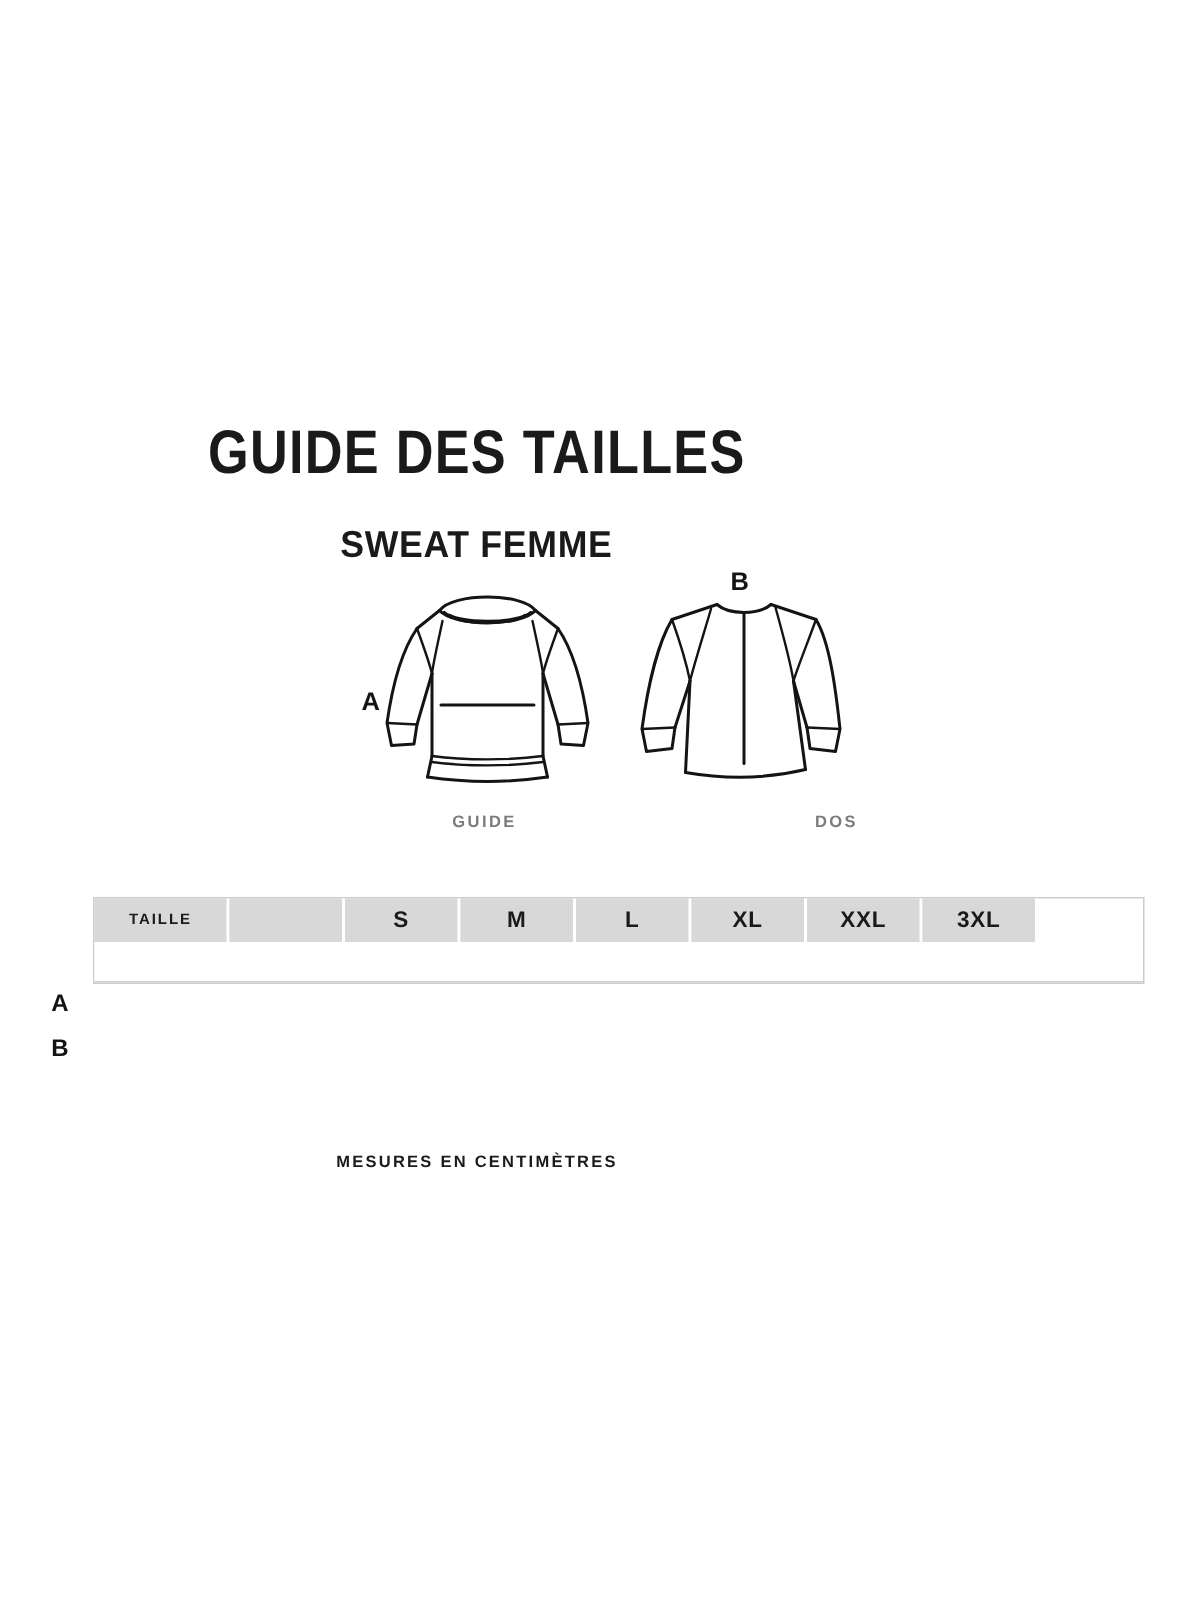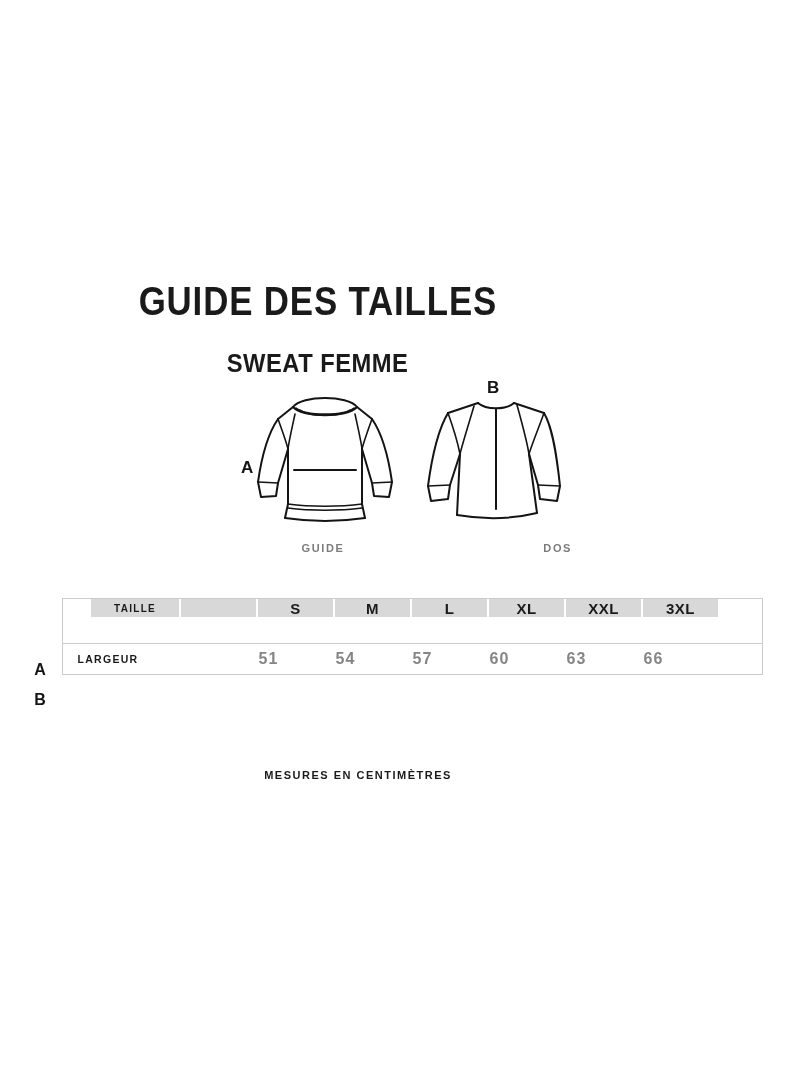--- a/index.html
+++ b/index.html
@@ -22,36 +22,36 @@
   #marker-a{left:241px;top:458px;}
   #marker-b{left:487px;top:378px;}
   .view-label{position:absolute;top:542px;text-align:center;color:#7c7c7c;
               font-size:11px;font-weight:700;letter-spacing:1.6px;}
   #face-label{left:250px;width:146px;}
   #dos-label{left:432px;width:140px;text-align:right;}
 
   .size-table{position:absolute;left:62px;top:598px;width:701px;box-sizing:border-box;
               border:1px solid #cccccc;background:#ffffff;}
   .grid-row{display:grid;grid-template-columns:90px 77px 77px 77px 77px 77px 77px 77px 1fr;}
-  .thead{height:18px;margin-left:28px;}
+  .thead{height:29px;}
   .hcell{background:#d8d8d8;border-right:2px solid #ffffff;box-sizing:border-box;
          display:flex;align-items:center;justify-content:center;}
   .hcell.filler{background:transparent;border-right:none;}
   .hcell.taille{font-size:10px;font-weight:700;letter-spacing:1.3px;}
   .hcell.size{font-size:15px;font-weight:700;letter-spacing:0.5px;}
   .spacer-row{height:26px;border-bottom:1px solid #cccccc;background:#ffffff;}
   .trow{height:30px;align-items:center;}
   .rlabel{text-align:center;font-size:10.5px;font-weight:700;letter-spacing:1.3px;color:#1a1a1a;}
   .val{text-align:center;font-size:16px;font-weight:700;color:#858585;letter-spacing:1px;}
   .row-marker{position:absolute;left:28px;width:24px;text-align:center;
               font-size:16px;font-weight:700;color:#141414;}
   #row-marker-a{top:661px;}
   #row-marker-b{top:691px;}
 
-  .footnote-wrap{top:765px;padding-left:40px;}
+  .footnote-wrap{top:765px;}
   .footnote{font-size:11px;font-weight:700;letter-spacing:1.5px;}
 </style>
 </head>
 <body>
 
 <div class="center-wrap title-wrap">
   <span class="title">GUIDE DES TAILLES</span>
 </div>
 <div class="center-wrap subtitle-wrap">
   <span class="subtitle">SWEAT FEMME</span>
@@ -118,31 +118,20 @@
     <div class="hcell"></div>
     <div class="hcell size">S</div>
     <div class="hcell size">M</div>
     <div class="hcell size">L</div>
     <div class="hcell size">XL</div>
     <div class="hcell size">XXL</div>
     <div class="hcell size">3XL</div>
     <div class="hcell filler"></div>
   </div>
   <div class="spacer-row"></div>
-  <div class="grid-row trow">
-    <div class="rlabel">LARGEUR</div>
-    <div></div>
-    <div class="val">51</div>
-    <div class="val">54</div>
-    <div class="val">57</div>
-    <div class="val">60</div>
-    <div class="val">63</div>
-    <div class="val">66</div>
-    <div></div>
-  </div>
 </div>
 
 <span id="row-marker-a" class="row-marker">A</span>
 <span id="row-marker-b" class="row-marker">B</span>
 
 <div class="center-wrap footnote-wrap">
   <span class="footnote">MESURES EN CENTIMÈTRES</span>
 </div>
 
 </body></html>

